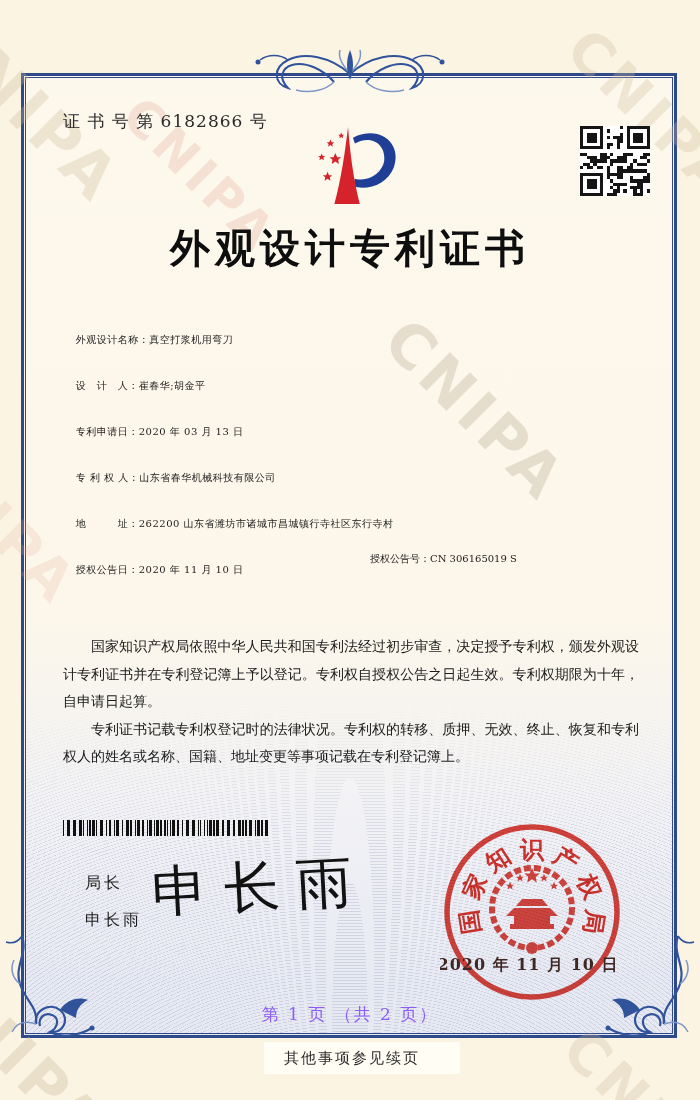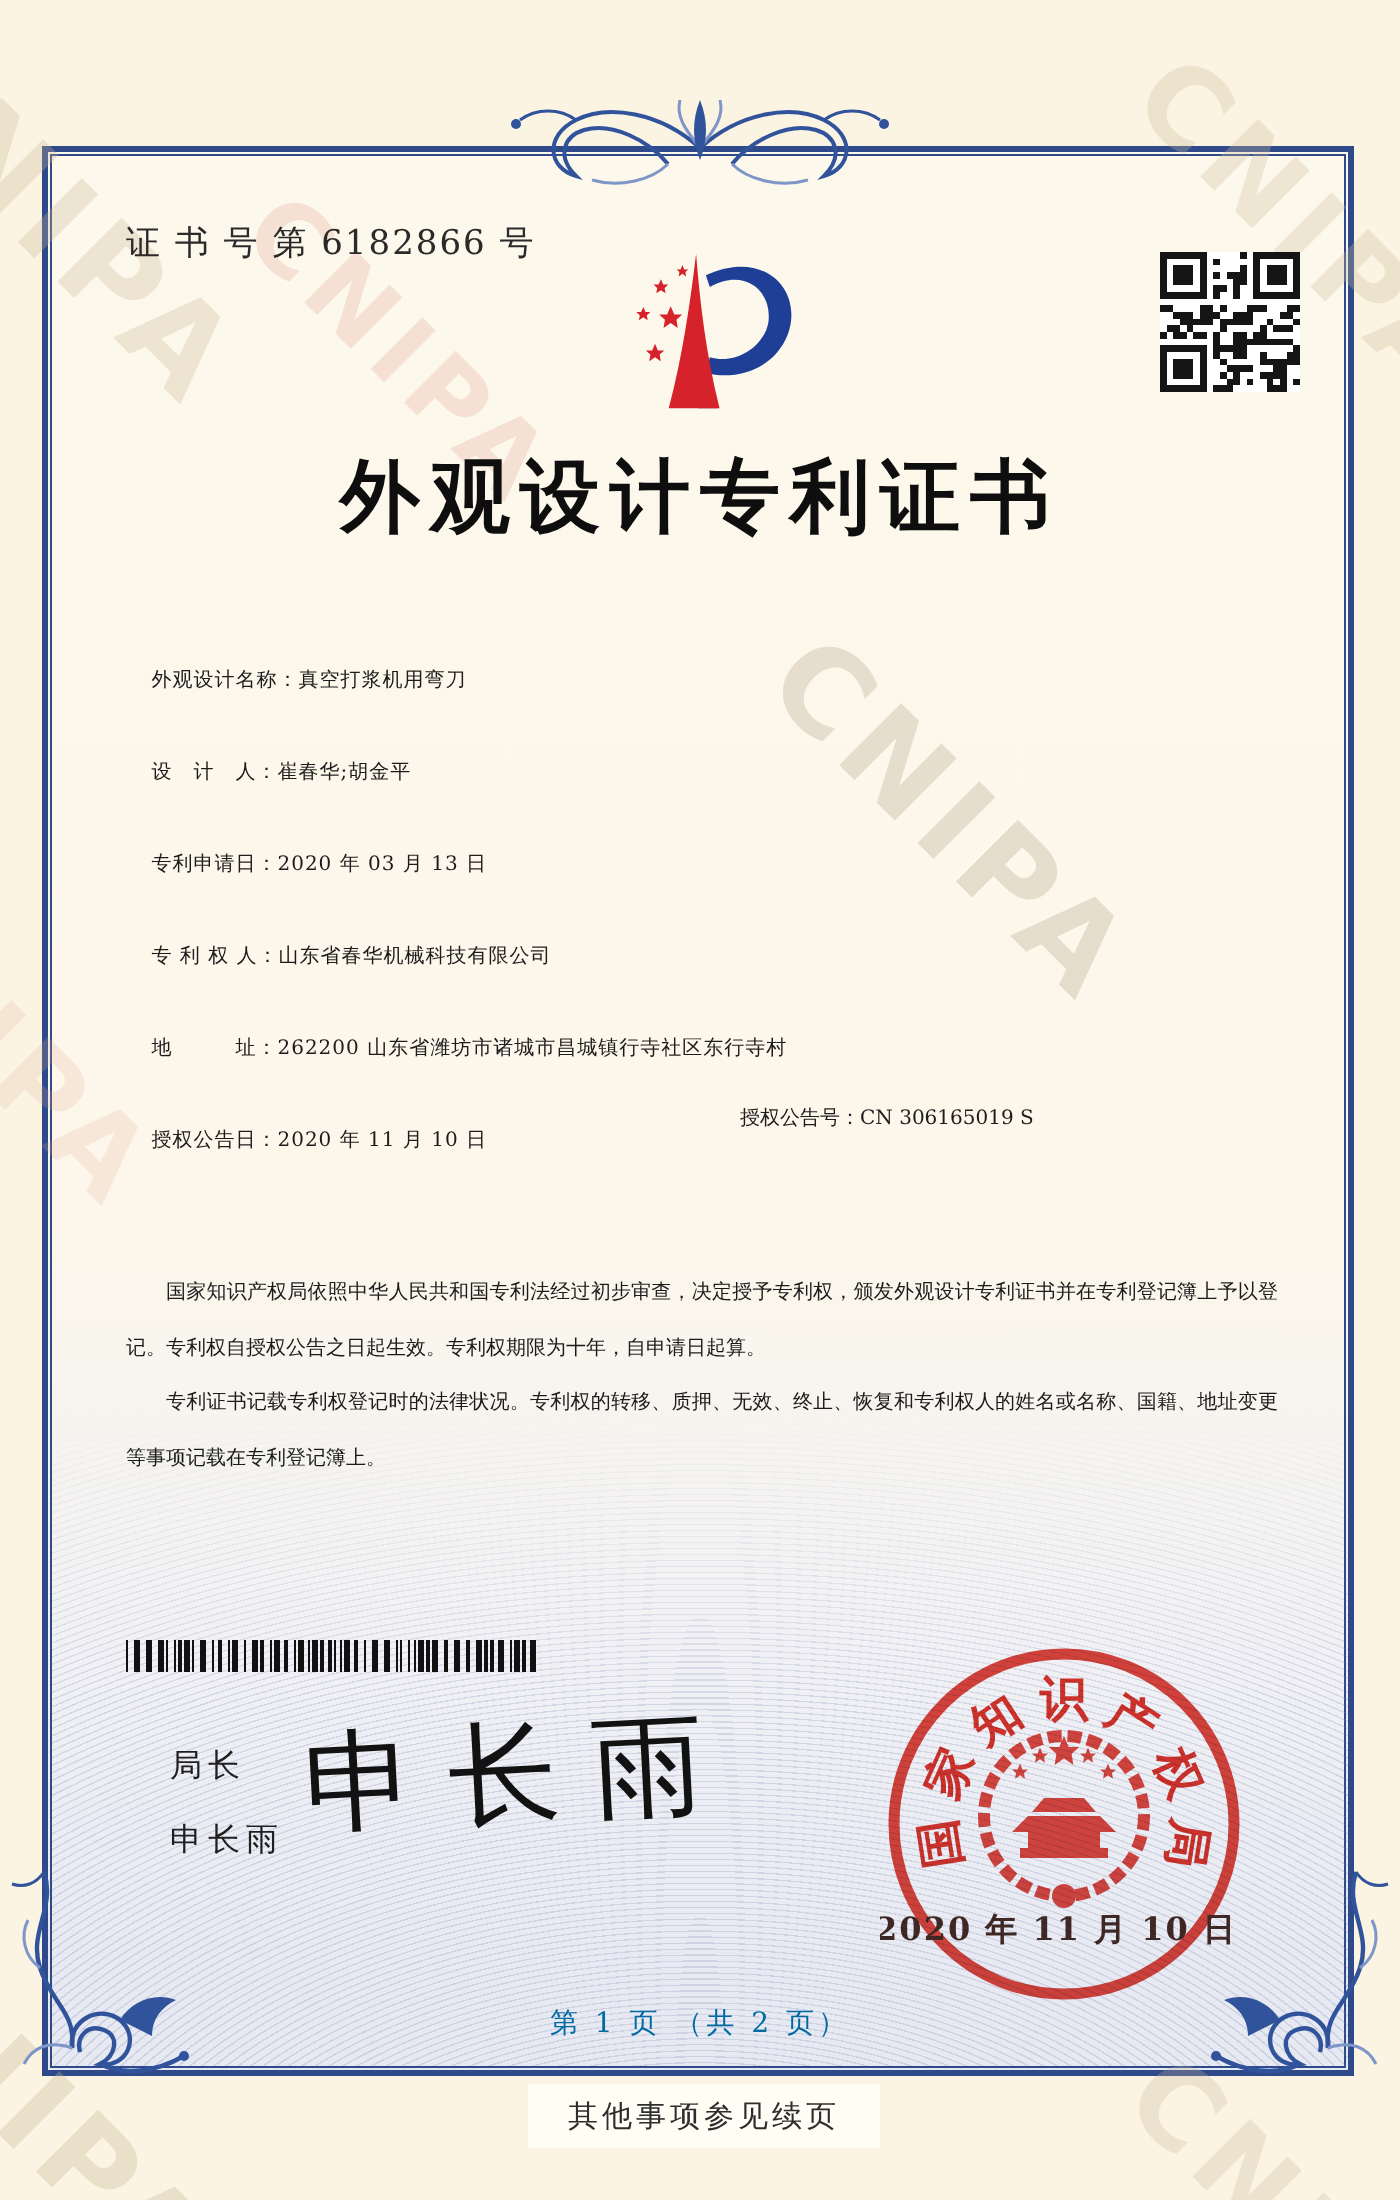--- a/index.html
+++ b/index.html
@@ -43,39 +43,39 @@
   .qr{position:absolute;left:580px;top:126px;width:70px;height:70px;z-index:3;}
   .logo{position:absolute;left:296px;top:122px;width:108px;height:86px;z-index:3;}
   .title{position:absolute;left:0;top:221px;width:100%;z-index:3;text-align:center;
     font-size:40px;font-weight:700;letter-spacing:5px;color:#0e0e0e;}
   .fields{position:absolute;left:63px;top:322px;width:576px;z-index:3;font-size:10px;color:#1c1c1c;}
   .frow{position:relative;height:46px;white-space:pre;}
   .flabel{letter-spacing:.5px;}
   .fvalue{letter-spacing:.5px;}
   .grant-no{position:absolute;left:307px;top:0;white-space:pre;text-align:center;}
   .paras{position:absolute;left:63px;top:633px;width:576px;z-index:3;
-    font-size:10px;line-height:27.5px;text-align:justify;color:#1b1b1b;}
+    font-size:14px;line-height:27.5px;text-align:justify;color:#1b1b1b;}
   .paras p{margin:0;text-indent:2em;}
   .barcode{position:absolute;left:63px;top:820px;width:208px;height:16px;z-index:3;}
   .role,.signer-name{position:absolute;left:85px;z-index:3;font-size:16px;letter-spacing:3px;color:#1f1f1f;text-align:right;}
   .role{top:873px;}
   .signer-name{top:910px;}
   .autograph{
     position:absolute;left:152px;top:850px;z-index:4;
     font-size:56px;letter-spacing:16px;color:#121212;
     transform:rotate(-3deg);white-space:nowrap;
   }
   .seal{position:absolute;left:440px;top:820px;width:184px;height:184px;z-index:6;
     mix-blend-mode:multiply;opacity:.95;}
   .page-info{position:absolute;left:0;top:1003px;width:100%;z-index:3;text-align:center;
-    font-size:14px;letter-spacing:2px;color:#0369a1;}
+    font-size:17px;letter-spacing:2px;color:#8b5cf6;}
   .note-box{
     position:absolute;left:264px;top:1042px;width:176px;height:32px;z-index:3;
-    background:#fffdf4;text-align:center;line-height:32px;
-    font-size:15px;letter-spacing:2px;color:#2d2d2d;
+    background:#fffdf4;text-align:left;line-height:32px;
+    font-size:15px;letter-spacing:2px;color:#2d2d2d;padding-left:20px;
   }
 </style>
 </head>
 <body>
 
 <div class="frame"></div>
 <div class="waves"></div>
 
 <div class="wm" style="left:-30px;top:0;font-size:62px;color:rgba(201,182,146,.30);">CNIPA</div>
 <div class="wm" style="left:152px;top:86px;font-size:50px;color:rgba(224,160,142,.26);">CNIPA</div>

